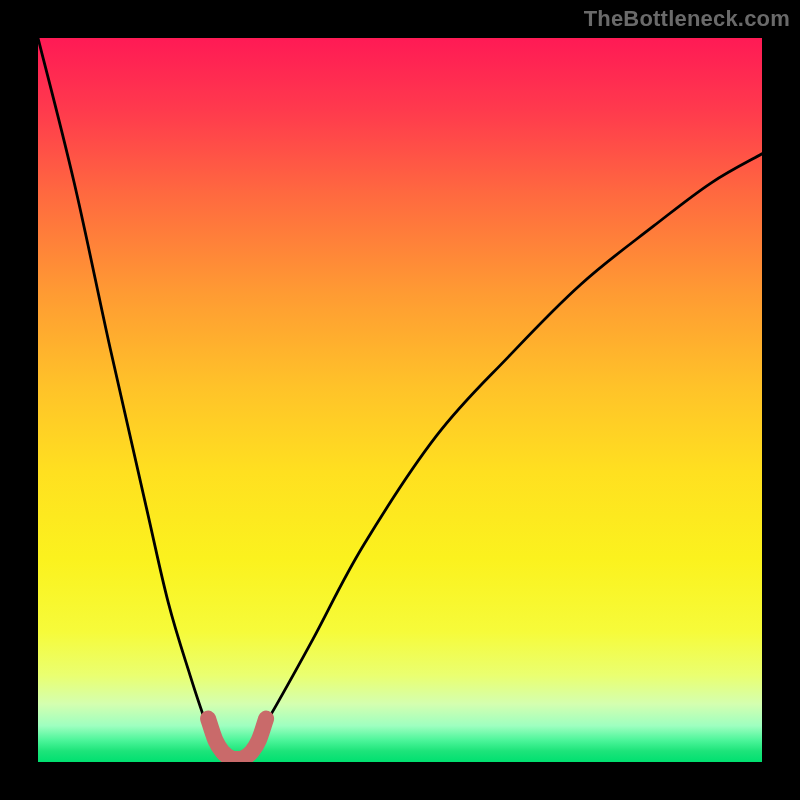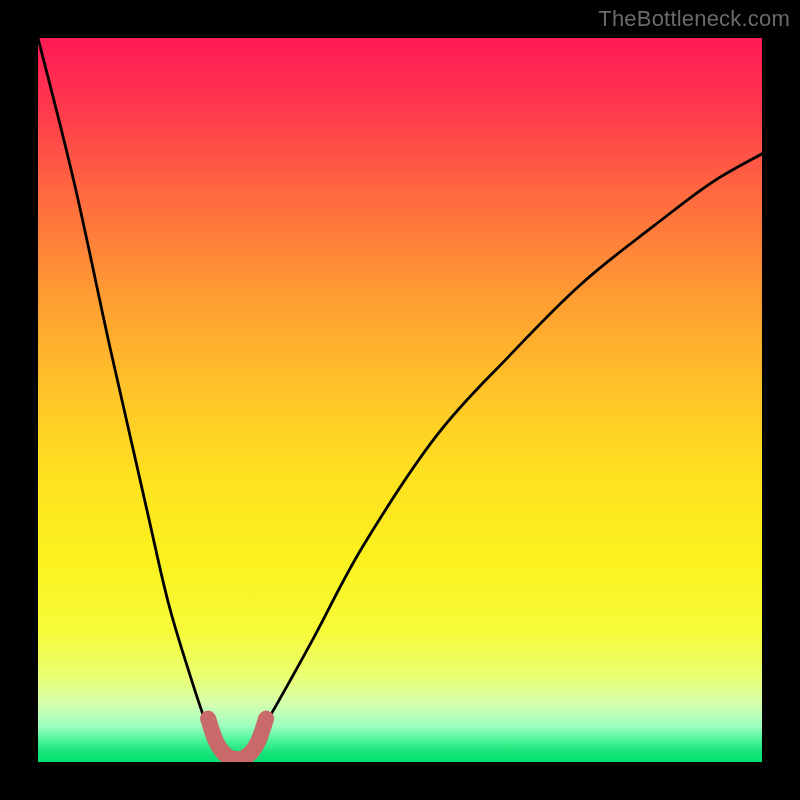--- a/index.html
+++ b/index.html
@@ -54,21 +54,21 @@
     width: 724px;
     height: 724px;
     overflow: visible;
   }
   .watermark {
     position: absolute;
     top: 6px;
     right: 10px;
     font-size: 22px;
     color: #6a6a6a;
-    font-weight: 400;
+    font-weight: 700;
     letter-spacing: 0.2px;
     user-select: none;
   }
 </style>
 </head>
 <body>
 
 <div class="frame">
 
   <div class="plot-area">

